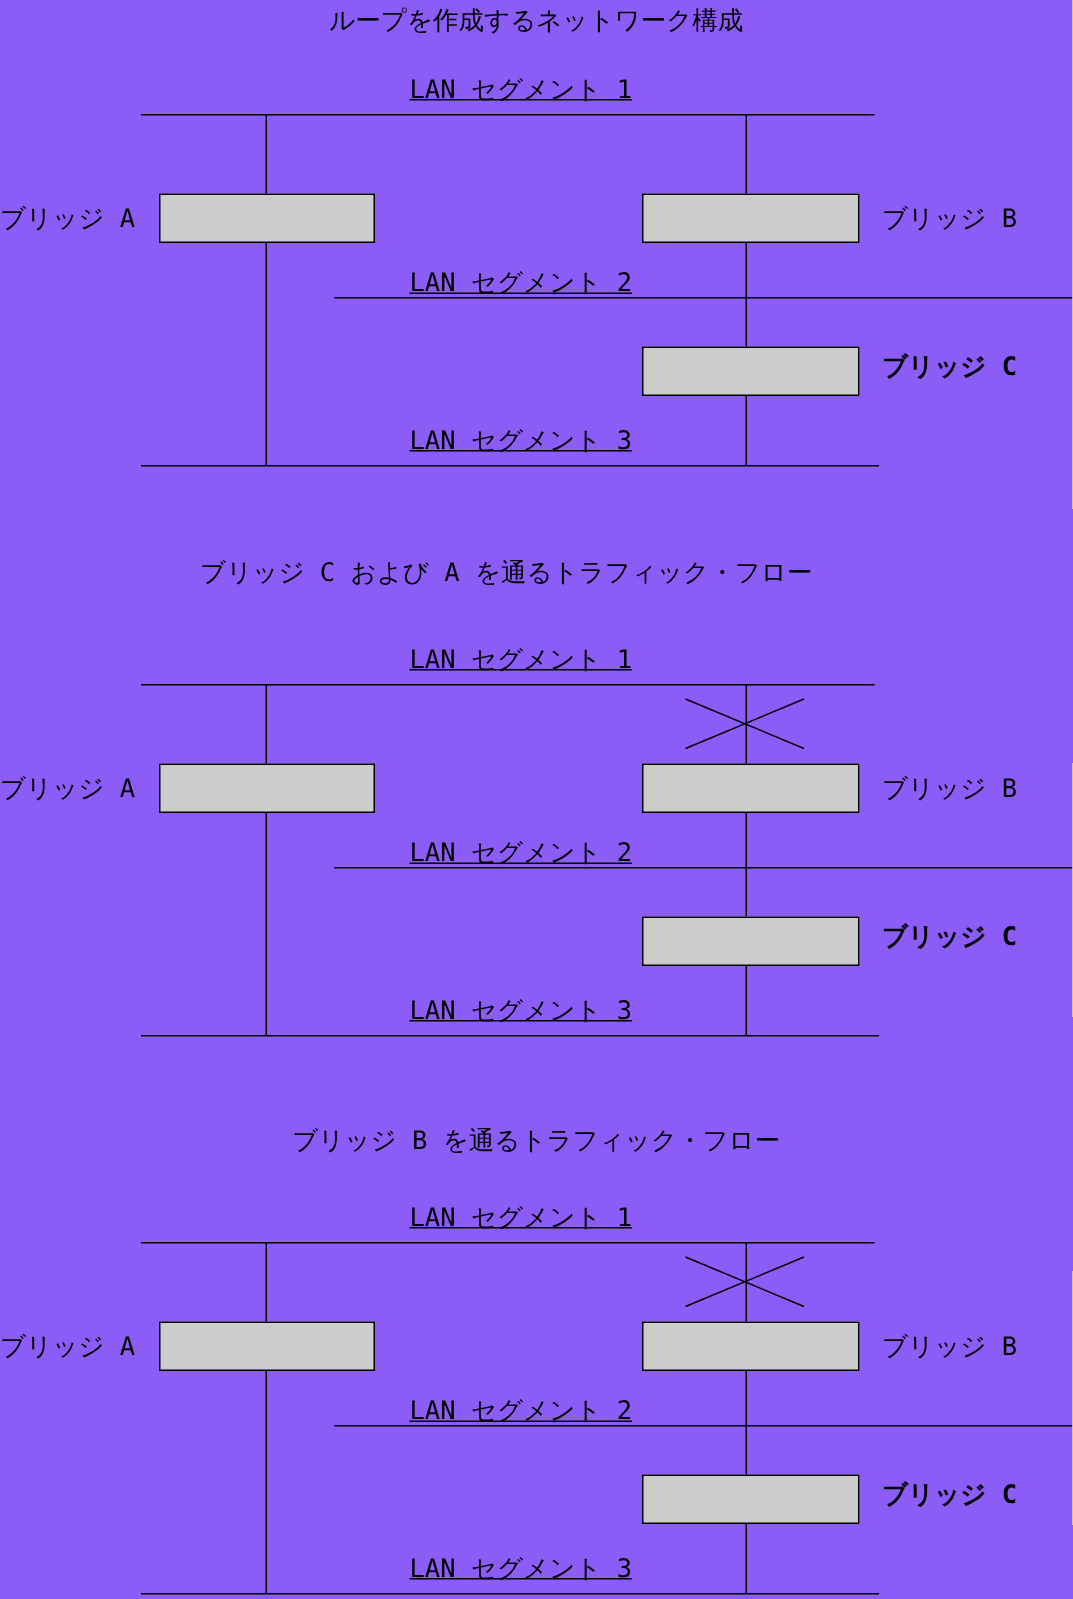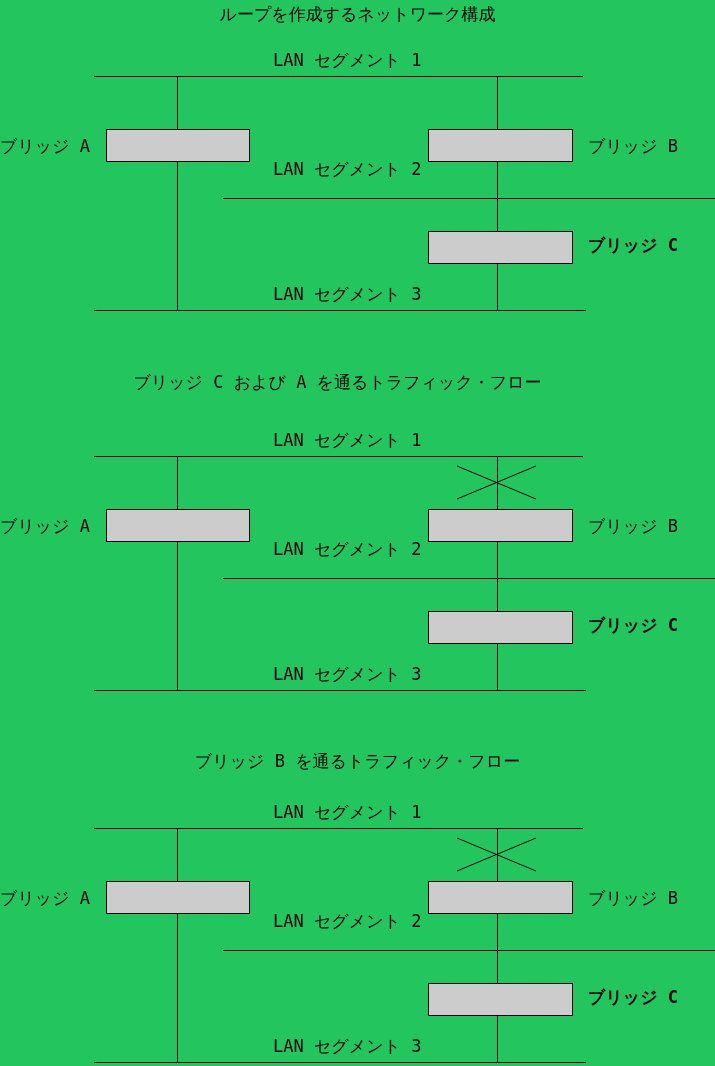--- a/index.html
+++ b/index.html
@@ -4,39 +4,39 @@
 <style>
   html, body {
     margin: 0;
     padding: 0;
     background: #ffffff;
   }
   #screen {
     position: relative;
     width: 715px;
     height: 1066px;
-    background: #22c55e;
+    background: #8b5cf6;
     overflow: hidden;
     font-family: "DejaVu Sans Mono", "Liberation Mono", monospace;
     color: #000000;
     font-size: 17px;
     line-height: 18px;
   }
   .diagram { position: absolute; left: 0; width: 715px; height: 0; }
   .d1 { top: 76px; }
   .d2 { top: 456px; }
   .d3 { top: 828px; }
 
   .title { position: absolute; top: -71px; left: 0; width: 715px; text-align: center; white-space: nowrap; }
   .d2 .title { top: -83px; left: -20px; }
   .d3 .title { top: -76px; }
 
-  .seg-label { position: absolute; left: 273px; white-space: nowrap; }
+  .seg-label { position: absolute; left: 273px; white-space: nowrap; text-decoration: underline; }
   .seg1 { top: -25px; }
-  .seg2 { top: 84px; }
+  .seg2 { top: 104px; }
   .seg3 { top: 209px; }
 
   .hline { position: absolute; height: 1px; background: #000000; }
   .line1 { top: 0px;   left: 94px;  width: 489px; }
   .line2 { top: 122px; left: 223px; width: 492px; }
   .line3 { top: 234px; left: 94px;  width: 492px; }
 
   .vline { position: absolute; top: 0px; width: 1px; height: 234px; background: #000000; }
   .vline-a { left: 177px; }
   .vline-b { left: 497px; }

